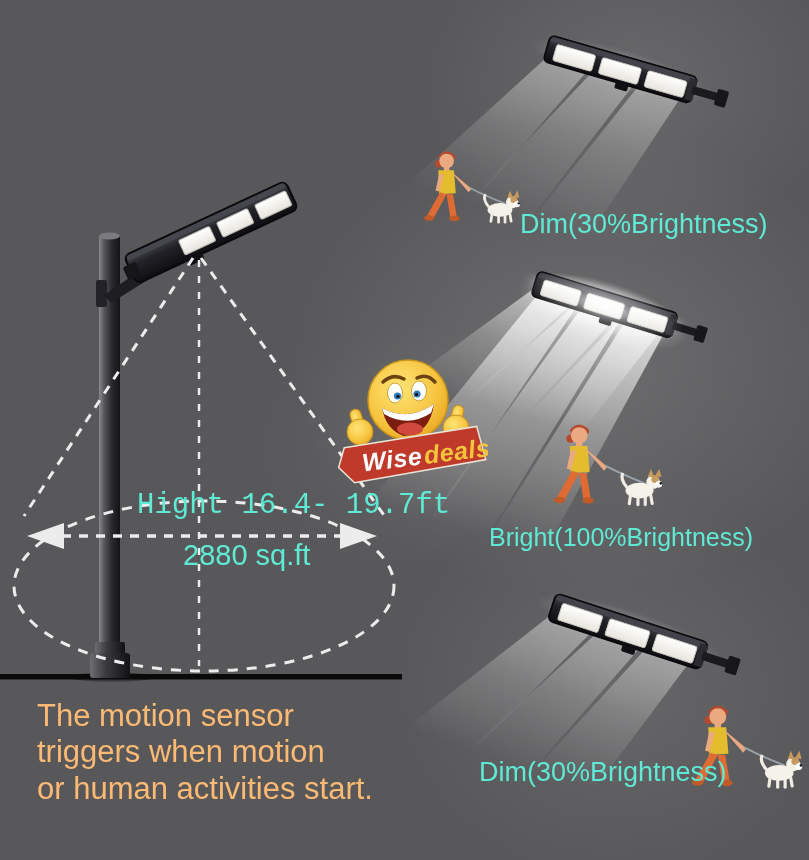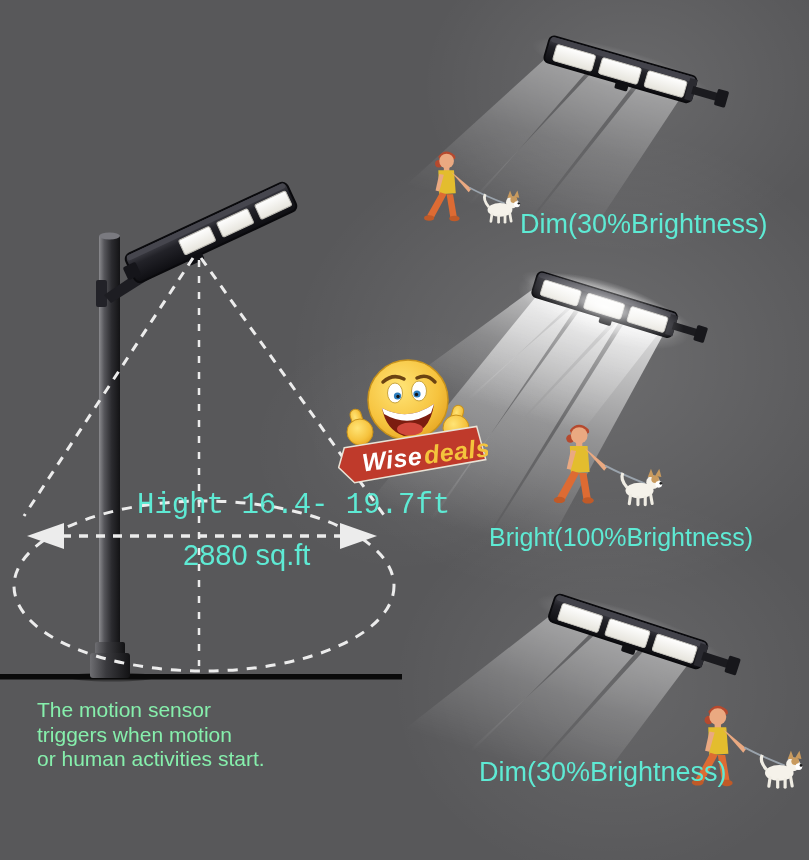--- a/index.html
+++ b/index.html
@@ -23,21 +23,21 @@
     font-size:39px;color:#f4f4f4;letter-spacing:.5px;white-space:nowrap;
   }
   .label{position:absolute;color:#5eead4;white-space:nowrap;}
   .lbl-height{left:137px;top:489px;font-size:29px;font-family:Liberation Mono, monospace;}
   .lbl-area{left:183px;top:539px;font-size:29px;}
   .lbl-top{left:520px;top:209px;font-size:27px;}
   .lbl-middle{left:489px;top:504px;font-size:25px;margin-top:19px;}
   .lbl-bottom{left:479px;top:757px;font-size:27px;}
   .caption{
     position:absolute;left:37px;top:698px;
-    font-size:21px;line-height:1.17;color:#86efac;
+    font-size:31px;line-height:1.17;color:#fdba74;
   }
   .logo{position:absolute;left:338px;top:352px;}
 </style>
 </head>
 <body>
 
 <div class="stage">
   <div class="bg"></div>
 
   <svg class="scene" width="809" height="860" viewBox="0 0 809 860">

